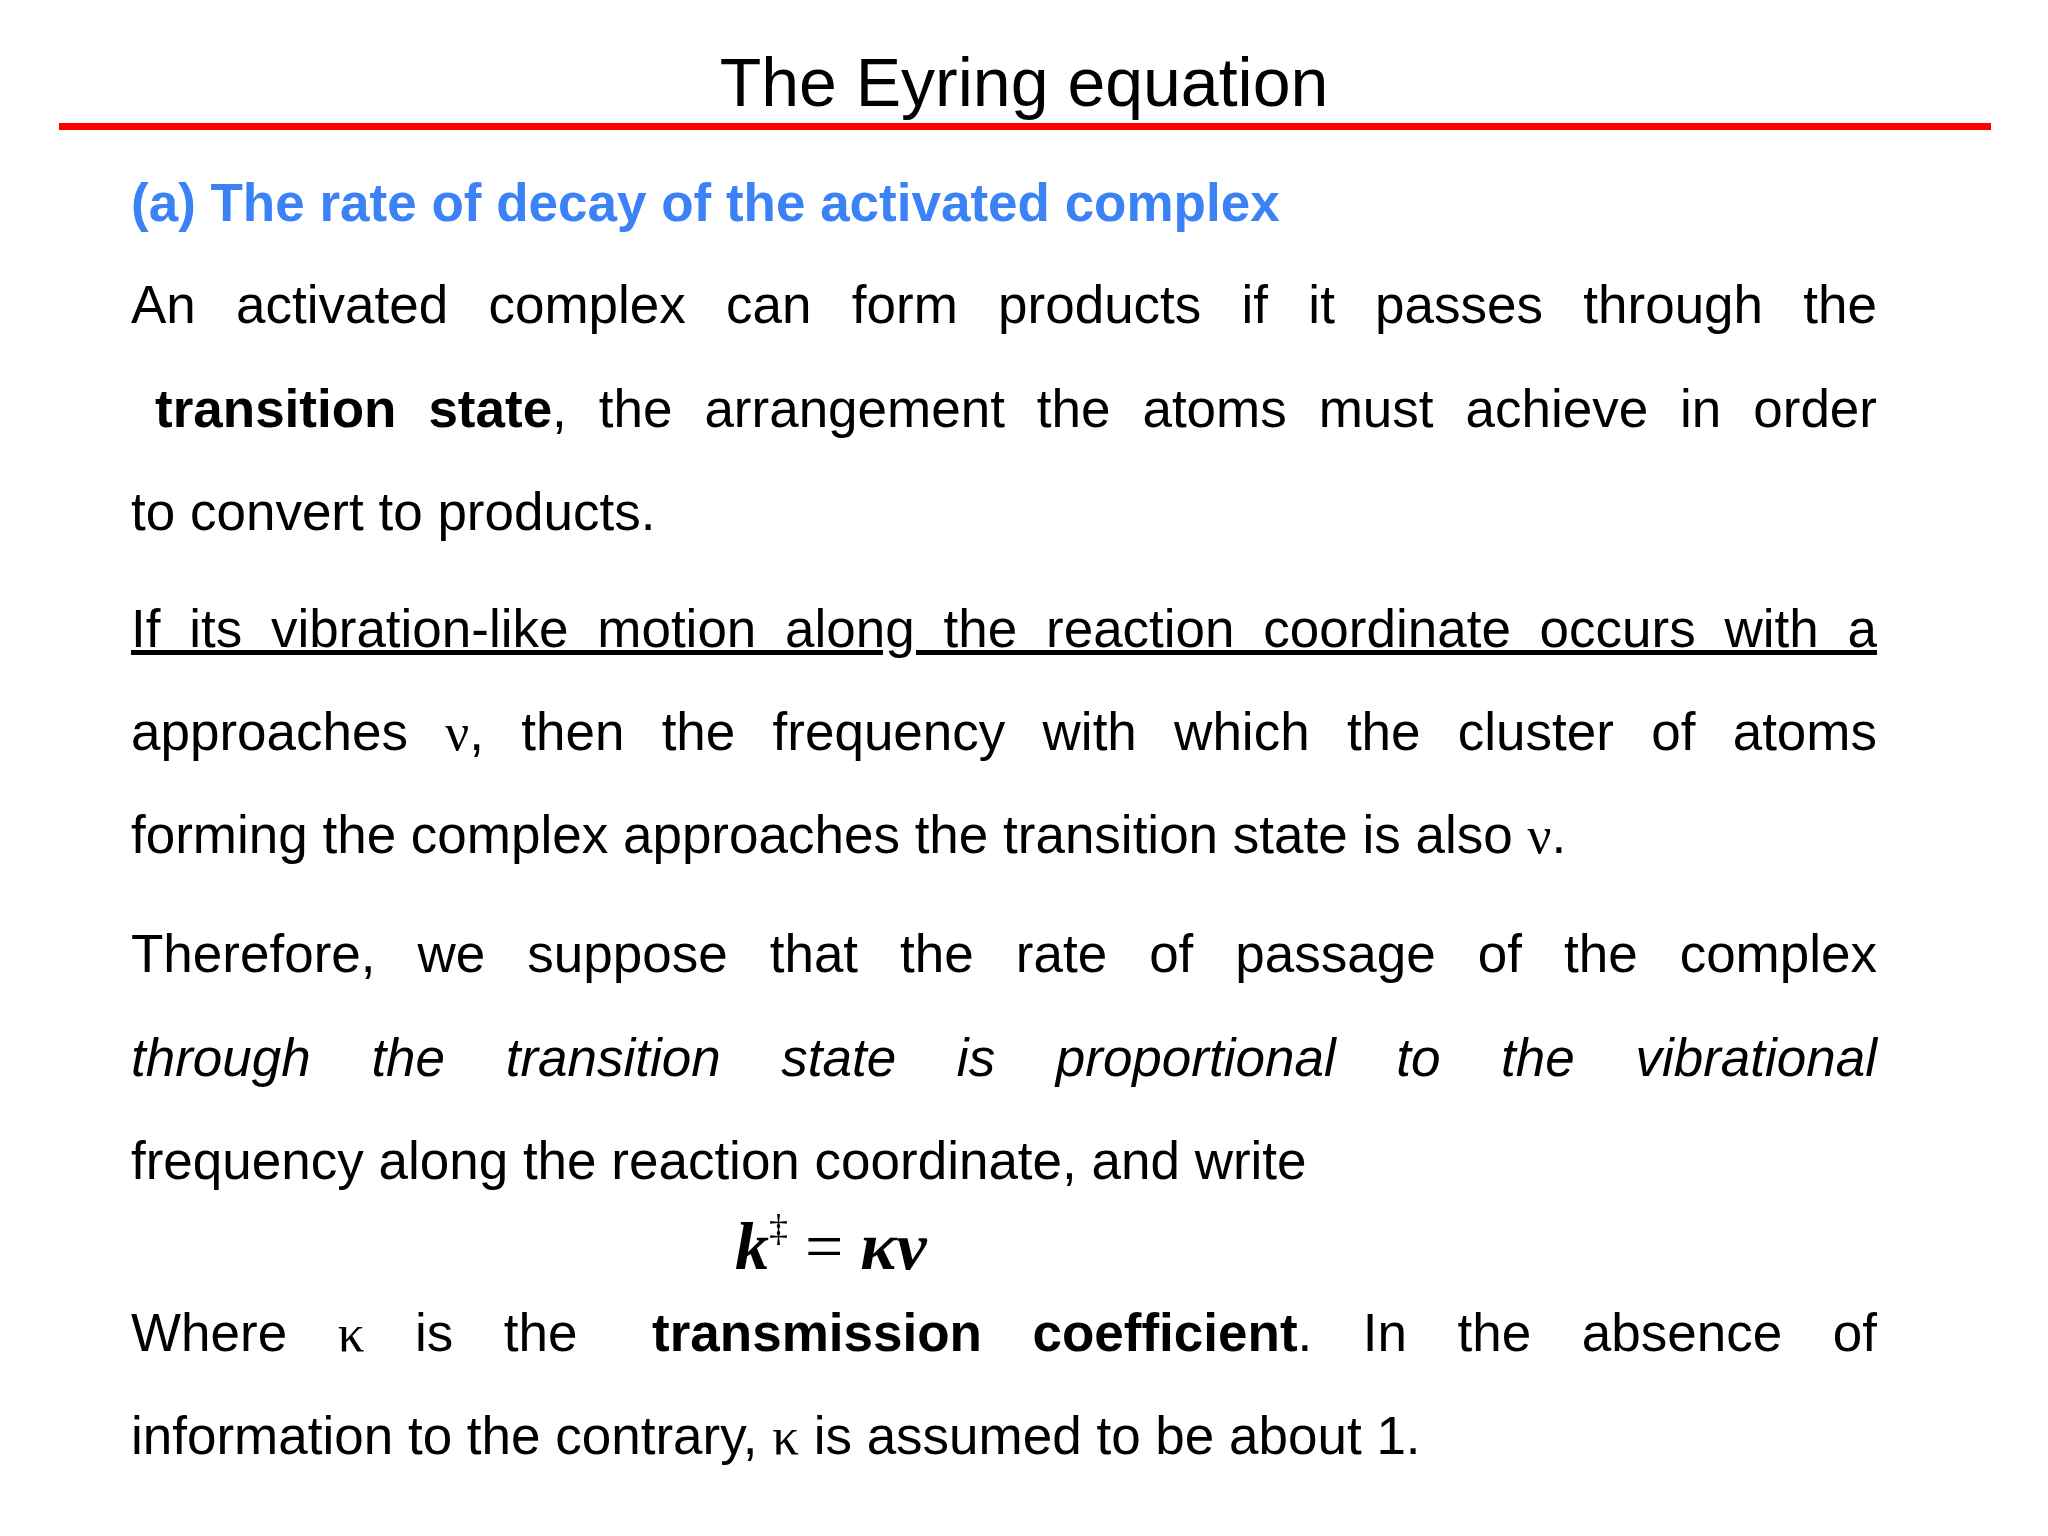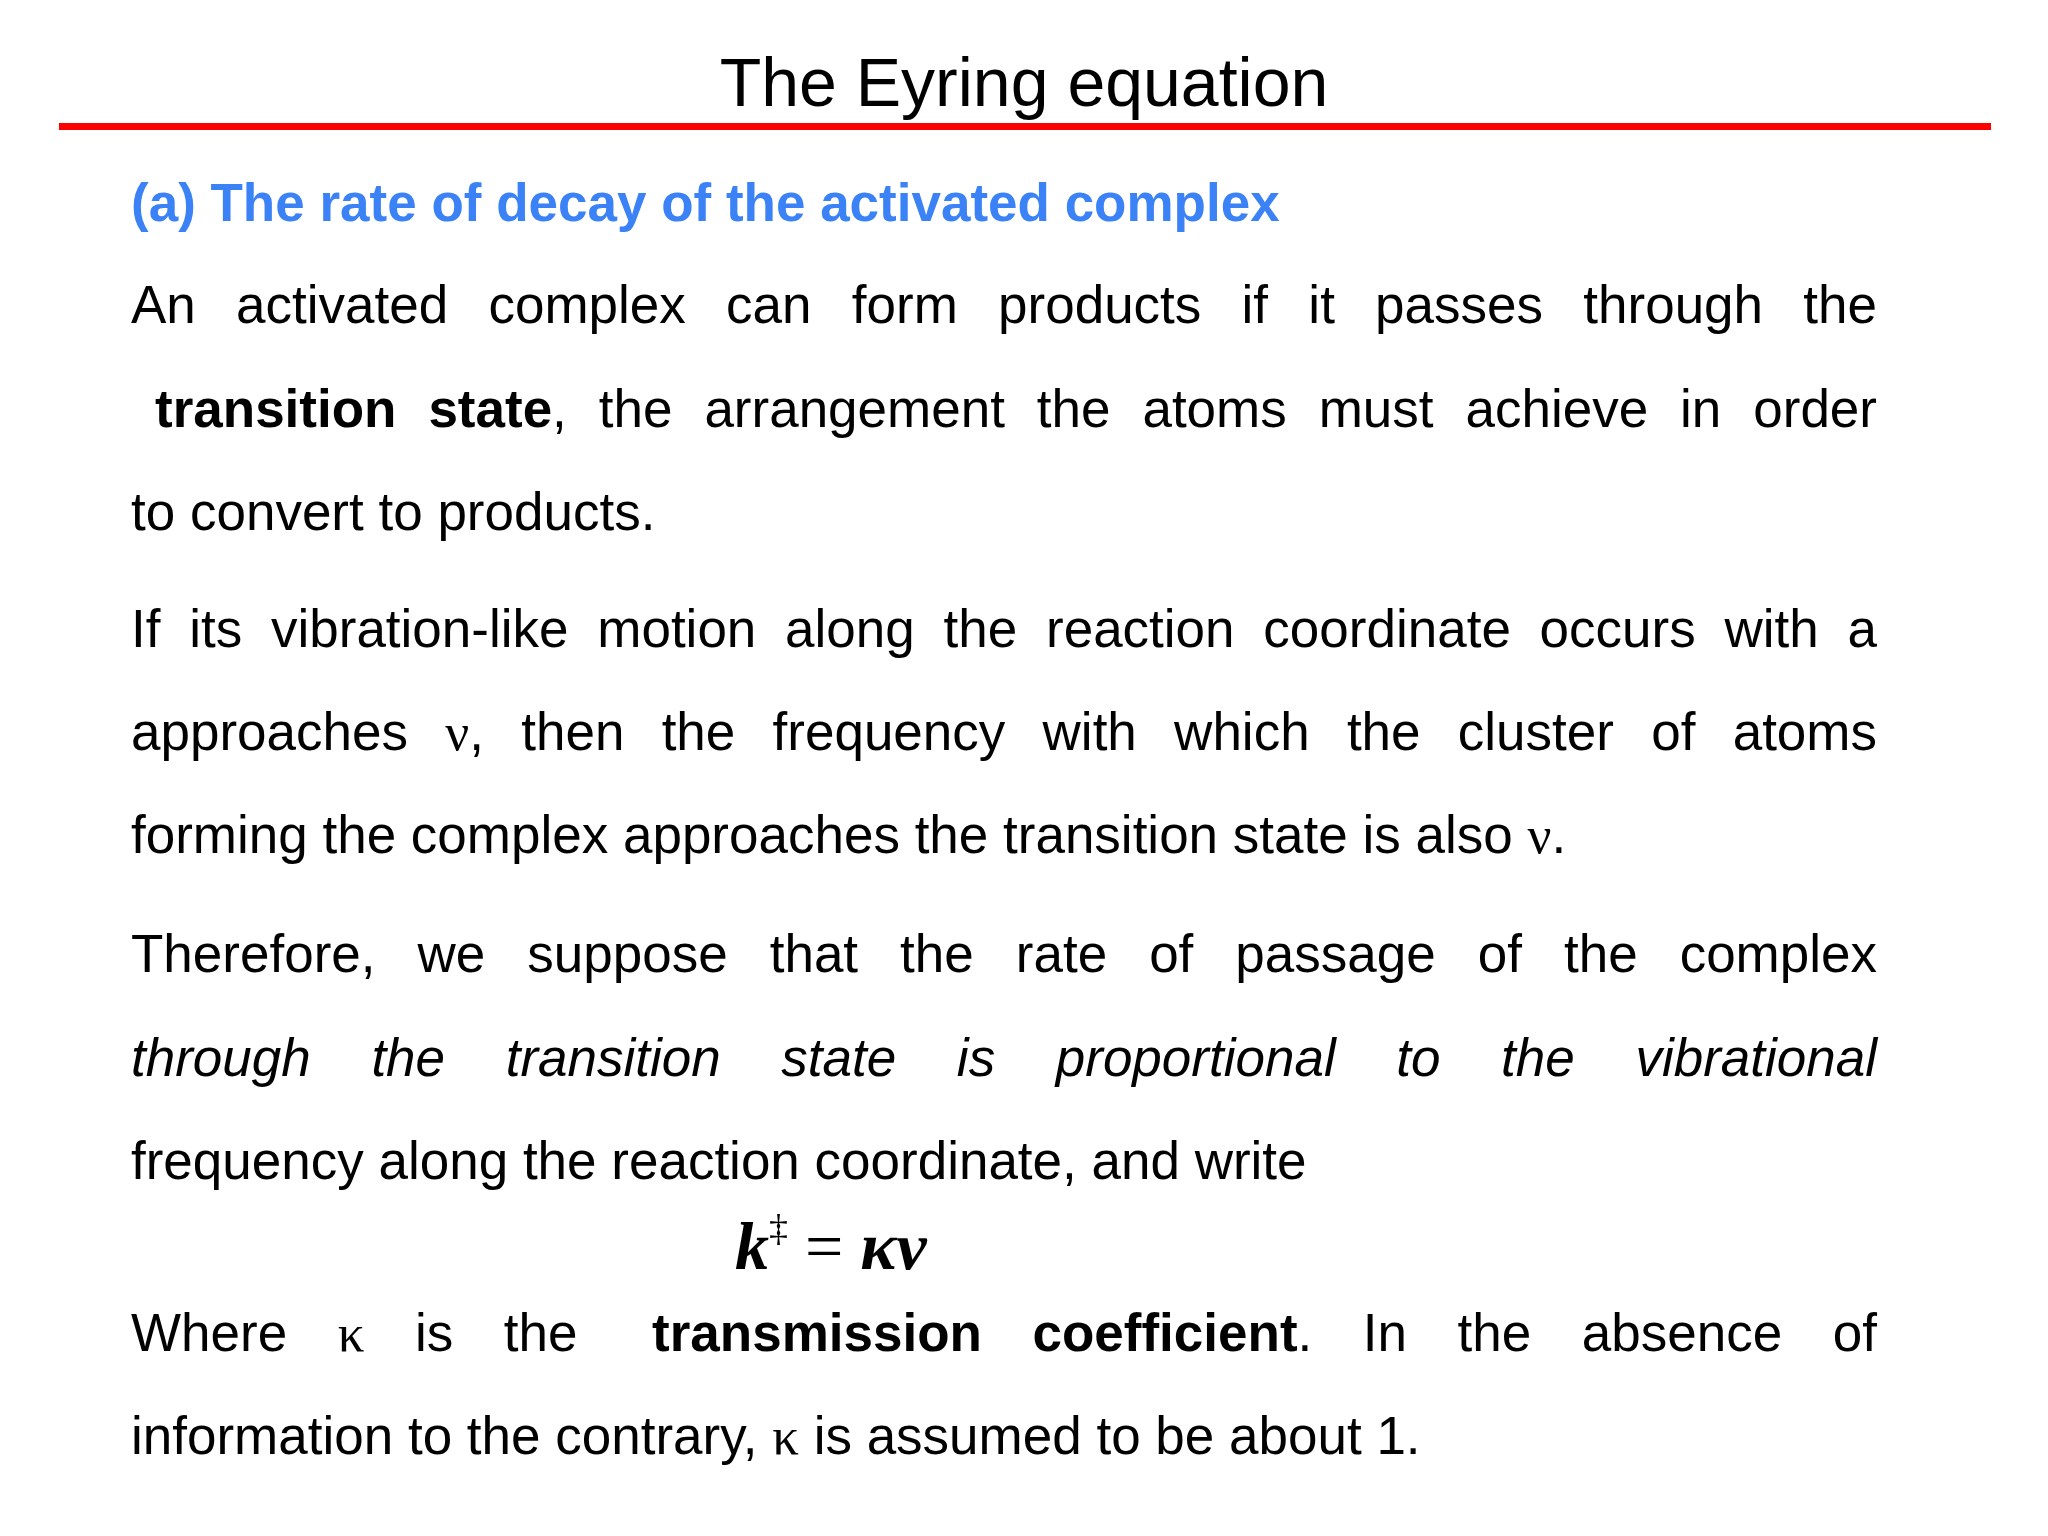--- a/index.html
+++ b/index.html
@@ -20,21 +20,21 @@
 
 <div class="title">The Eyring equation</div>
 <div class="rule" style="background: rgb(255, 0, 0);"></div>
 
 <div class="heading" style="color: #3b82f6;">(a) The rate of decay of the activated complex</div>
 
 <div class="line just" style="top:274px;"><span>An activated complex can form products if it passes through the</span></div>
 <div class="line just" style="top:378px;"><b>transition state</b><span>, the arrangement the atoms must achieve in order</span></div>
 <div class="line" style="top:481px;"><span>to convert to products.</span></div>
 
-<div class="line just" style="top:598px;"><span>If its vibration-like motion along the reaction coordinate occurs with a</span></div>
+<div class="line just" style="top:598px;text-decoration:underline;"><span>If its vibration-like motion along the reaction coordinate occurs with a</span></div>
 <div class="line just" style="top:701px;"><span>approaches </span><span class="greek">ν</span><span>, then the frequency with which the cluster of atoms</span></div>
 <div class="line" style="top:804px;"><span>forming the complex approaches the transition state is also </span><span class="greek">ν</span><span>.</span></div>
 
 <div class="line just" style="top:923px;"><span>Therefore, we suppose that the rate of passage of the complex</span></div>
 <div class="line just" style="top:1027px;font-style:italic;"><span>through the transition state is proportional to the vibrational</span></div>
 <div class="line" style="top:1130px;"><span>frequency along the reaction coordinate, and write</span></div>
 
 <div class="eq"><span class="it">k</span><sup>‡</sup> <span>=</span> <span class="it">κν</span></div>
 
 <div class="line just" style="top:1302px;"><span>Where </span><span class="greek">κ</span><span> is the </span><b>transmission coefficient</b><span>. In the absence of</span></div>

